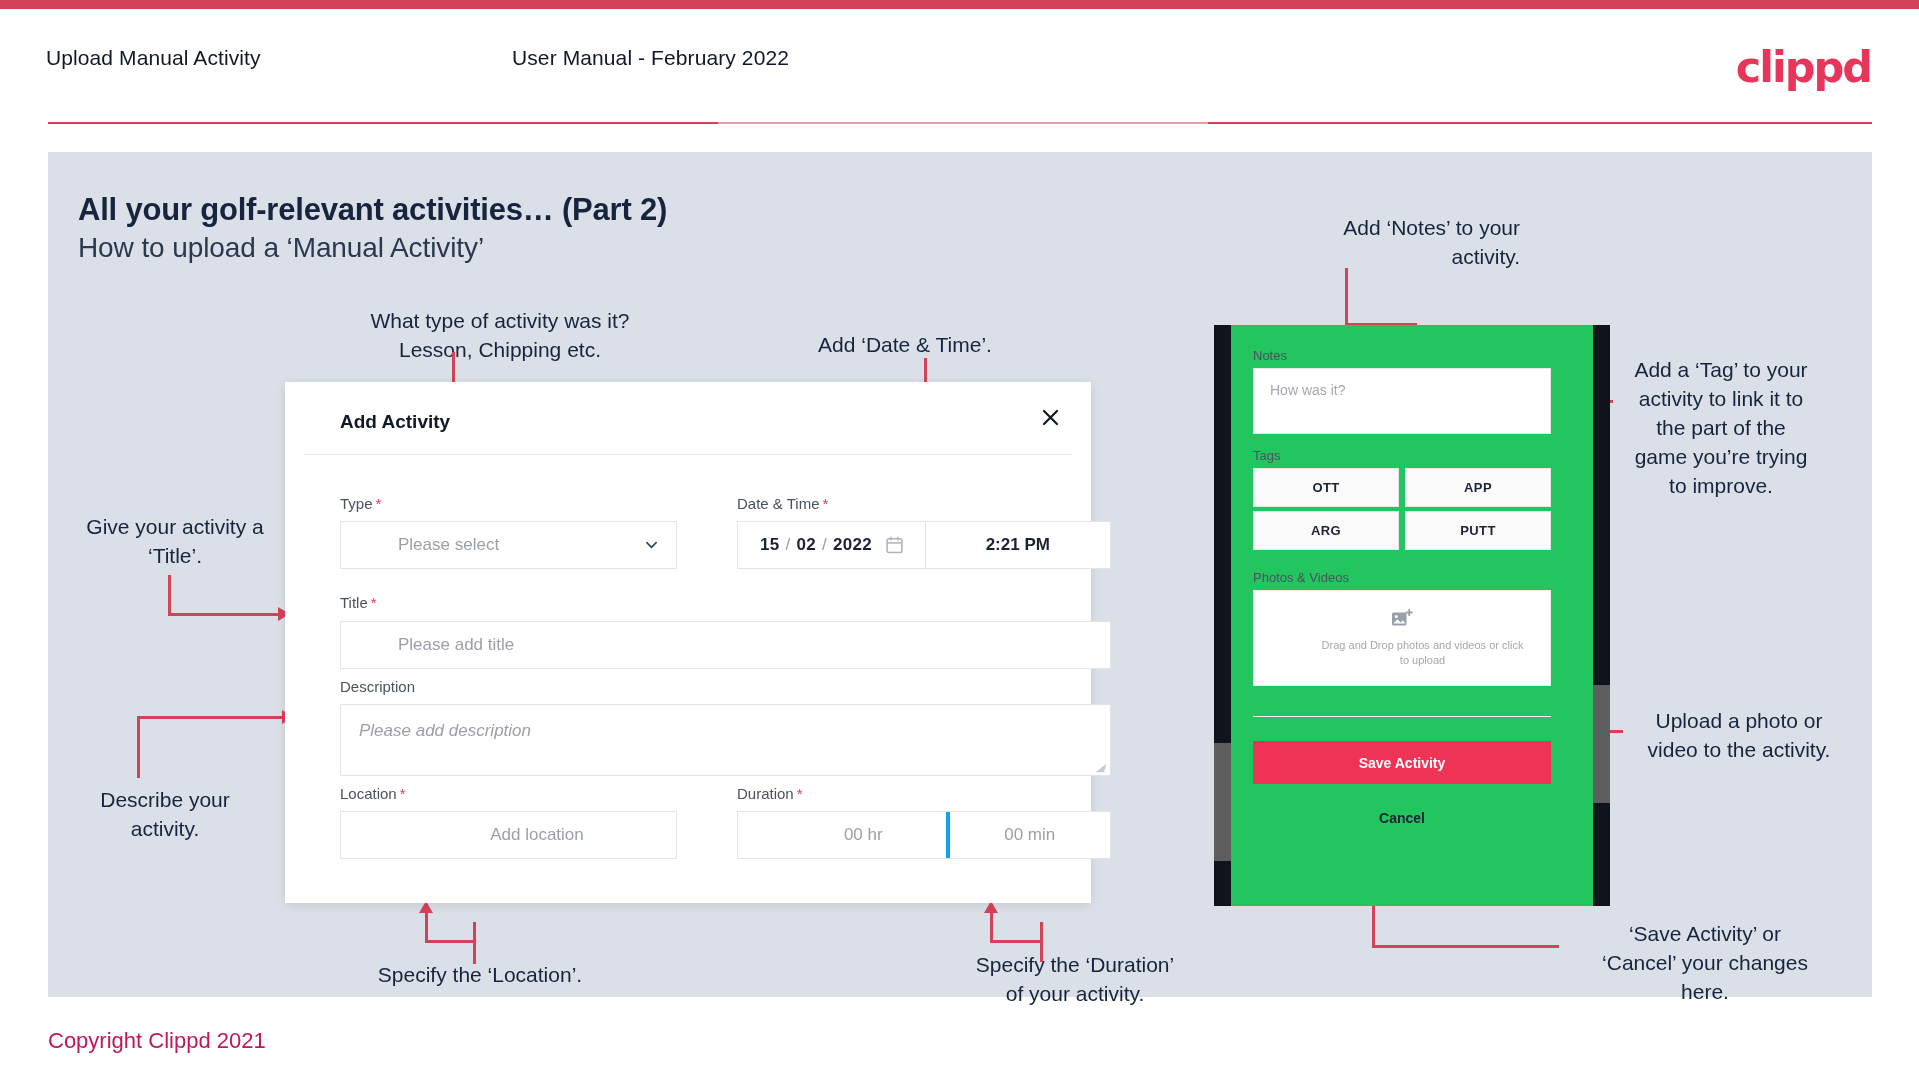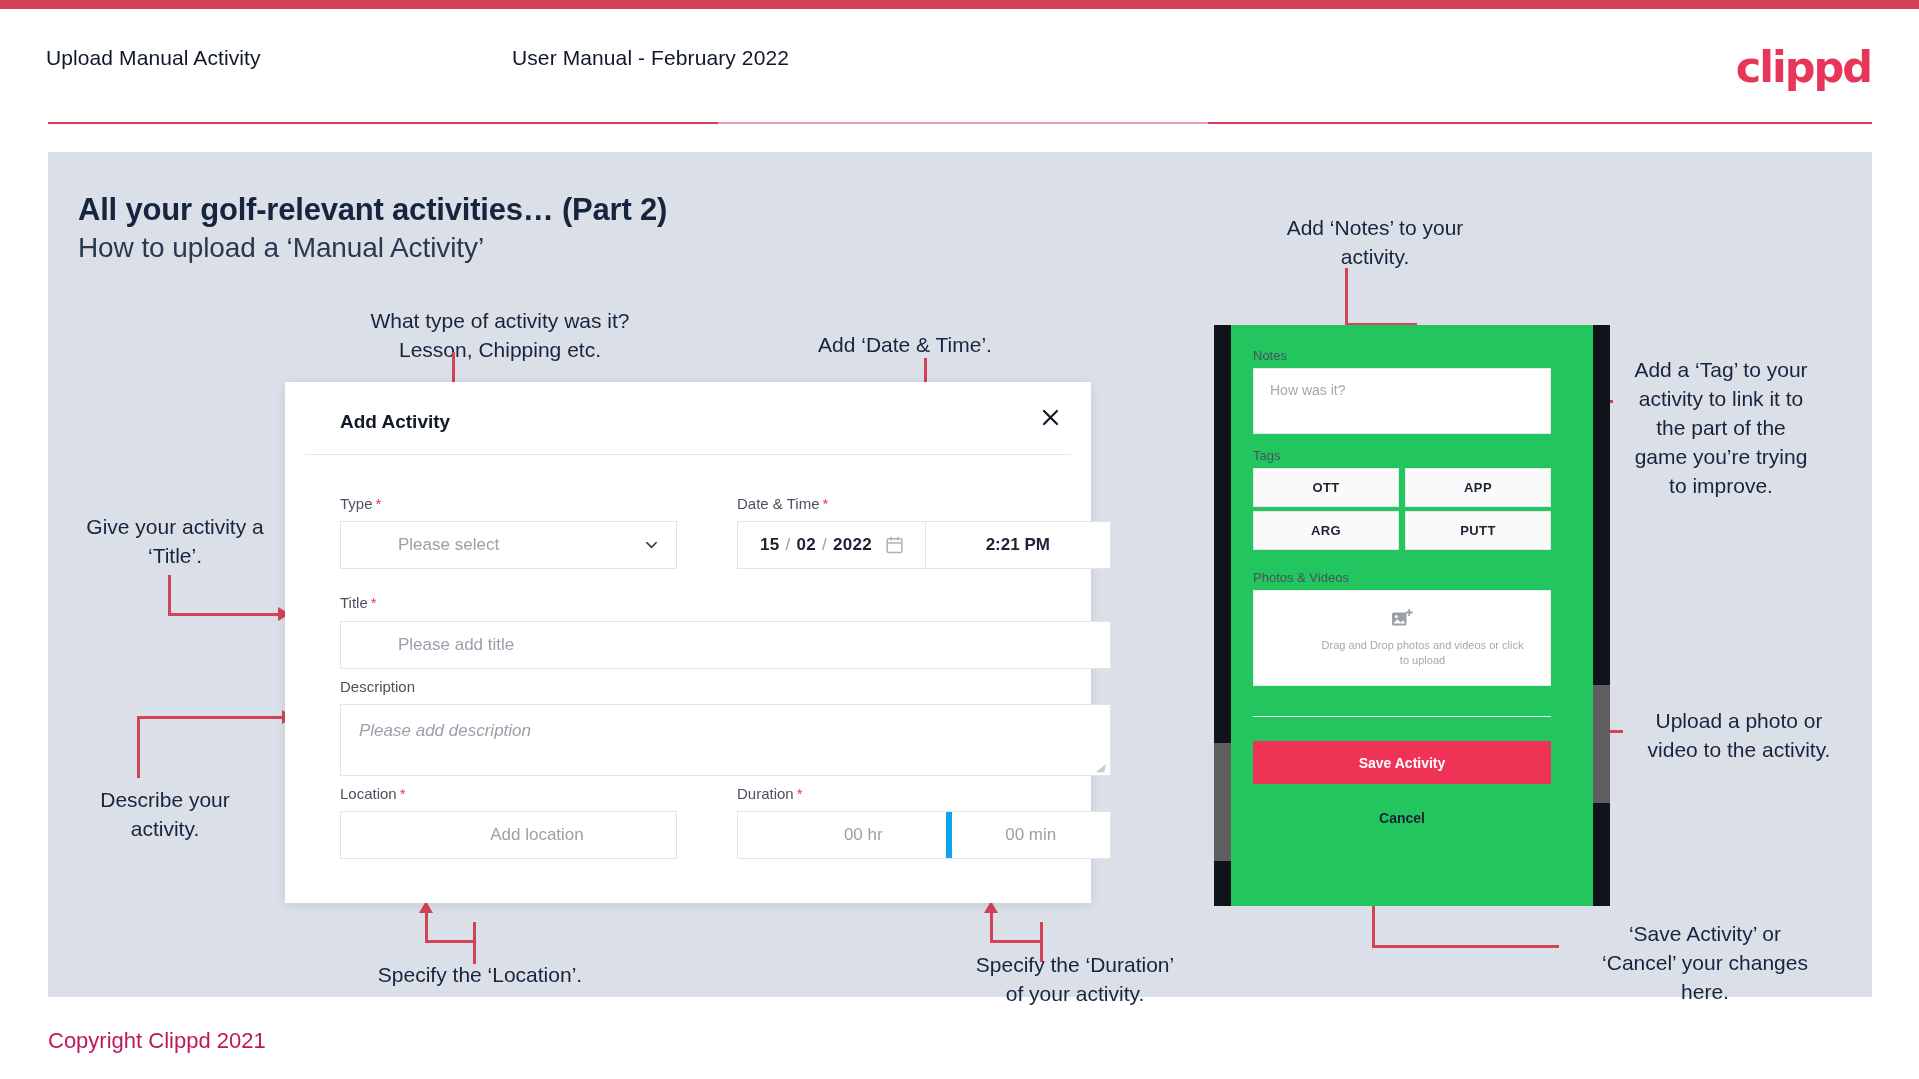--- a/index.html
+++ b/index.html
@@ -129,21 +129,21 @@
   .ta-grip {
     position: absolute; right: 4px; bottom: 3px; width: 10px; height: 10px;
     color: #C6CAD1; font-size: 11px; line-height: 10px;
   }
 
   .dur-wrap { position: absolute; display: flex; border: 1px solid #E2E4E8; background: #fff; }
   .dur-cell {
     width: 50%; display: flex; align-items: center; justify-content: center;
     font-size: 17px; color: #9AA0AA;
   }
-  .dur-cell + .dur-cell { border-left: 6px solid #0ea5e9; }
+  .dur-cell + .dur-cell { border-left: 4px solid #0ea5e9; }
 
   
   .phone { position: absolute; left: 1214px; top: 325px; width: 396px; height: 581px; }
   .bezel-l { position: absolute; left: 0; top: 0; width: 17px; height: 581px; background: #0E1419; }
   .bezel-r { position: absolute; right: 0; top: 0; width: 17px; height: 581px; background: #0E1419; }
   .bezel-seg { position: absolute; width: 17px; background: #5E5E5E; }
   .screen {
     position: absolute; left: 17px; top: 0; width: 362px; height: 581px;
     background: #22c55e; overflow: hidden;
   }
@@ -229,21 +229,21 @@
   <div class="ln lnv" style="left:425px; top:912px; height:30px;"></div>
   <div class="arrowhead ah-up" style="left:419px; top:901px;"></div>
 
   <div class="anno" style="left:930px; top:950px; width:290px;">Specify the ‘Duration’
 of your activity.</div>
   <div class="ln lnv" style="left:1040px; top:922px; height:40px;"></div>
   <div class="ln lnh" style="left:990px; top:940px; width:52px;"></div>
   <div class="ln lnv" style="left:990px; top:912px; height:30px;"></div>
   <div class="arrowhead ah-up" style="left:984px; top:901px;"></div>
 
-  <div class="anno" style="left:1230px; top:213px; width:290px;">Add ‘Notes’ to your
+  <div class="anno" style="left:1230px; top:213px; width:290px;text-align:right;">Add ‘Notes’ to your
 activity.</div>
   <div class="ln lnv" style="left:1345px; top:268px; height:58px;"></div>
   <div class="ln lnh" style="left:1345px; top:323px; width:72px;"></div>
   <div class="ln lnv" style="left:1414px; top:323px; height:30px;"></div>
   <div class="arrowhead ah-down" style="left:1408px; top:352px;"></div>
 
   <div class="anno" style="left:1610px; top:355px; width:222px;">Add a ‘Tag’ to your
 activity to link it to
 the part of the
 game you’re trying

